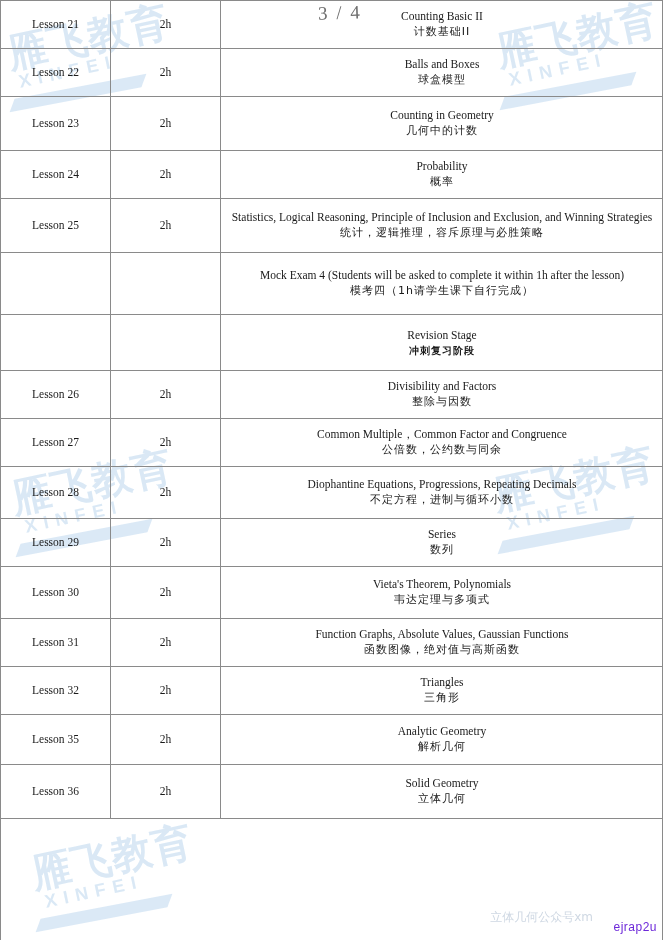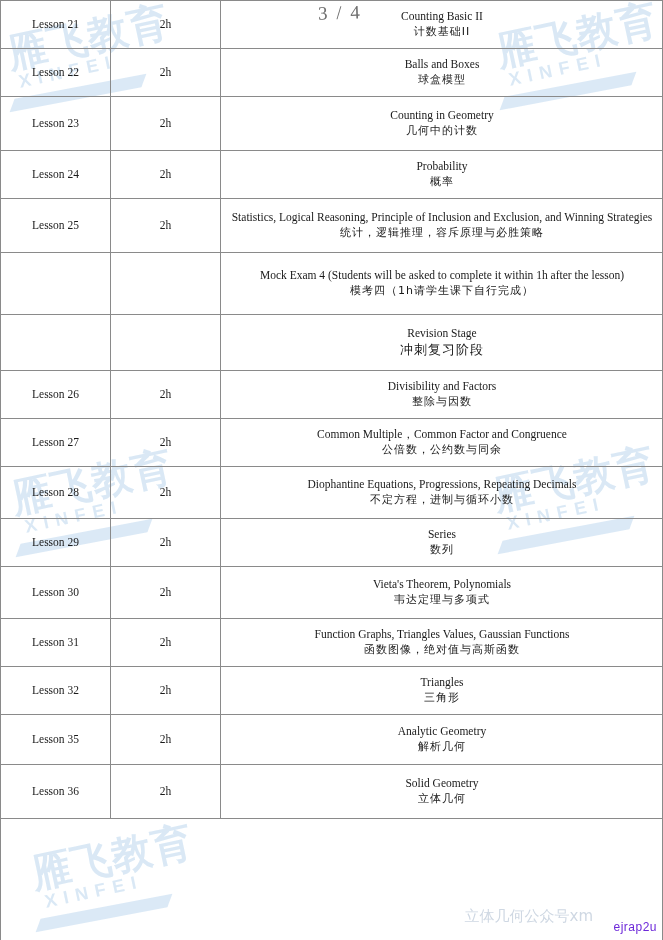--- a/index.html
+++ b/index.html
@@ -78,21 +78,21 @@
     font-size: 11.5px;
     line-height: 1.35;
   }
   td.c-lesson { width: 110px; }
   td.c-hours  { width: 110px; }
   td.c-topic  { width: 443px; }
 
   .en { font-family: "Liberation Serif", serif; font-size: 11.5px; }
   .cn { font-family: "DejaVu Sans", sans-serif; font-size: 11px; letter-spacing: 1px; }
 
-  .stage .cn { font-size: 13px; }
+  .stage .cn { font-size: 10px; font-weight: bold; }
   .topic-wrap { display: block; }
 
   
   .edge-l, .edge-r {
     position: absolute;
     top: 0; bottom: 0;
     width: 1px;
     background: #8a8a8a;
     z-index: 7;
   }
@@ -108,21 +108,21 @@
     font-size: 12px;
     color: #6d28d9;
     z-index: 9;
     letter-spacing: .5px;
   }
   .corner-id2 {
     position: absolute;
     right: 70px;
     bottom: 14px;
     font-family: "DejaVu Sans", sans-serif;
-    font-size: 15px;
+    font-size: 12px;
     color: #cfd8e3;
     z-index: 9;
   }
 </style>
 </head>
 <body>
 
 <div class="wm-layer">
   <div class="wm wm-cn" style="left:6px; top:10px; transform:rotate(-12deg);">雁飞教育</div>
   <div class="wm wm-en" style="left:18px; top:62px; transform:rotate(-12deg);">X I N F E I</div>
@@ -246,21 +246,21 @@
           <td class="c-hours en">2h</td>
           <td class="c-topic">
             <span class="en topic-wrap">Vieta's Theorem, Polynomials</span>
             <span class="cn topic-wrap">韦达定理与多项式</span>
           </td>
         </tr>
         <tr style="height: 48px; margin-left: 40px;">
           <td class="c-lesson en">Lesson 31</td>
           <td class="c-hours en">2h</td>
           <td class="c-topic">
-            <span class="en topic-wrap">Function Graphs, Triangles Values, Gaussian Functions</span>
+            <span class="en topic-wrap">Function Graphs, Absolute Values, Gaussian Functions</span>
             <span class="cn topic-wrap">函数图像，绝对值与高斯函数</span>
           </td>
         </tr>
         <tr style="height: 48px;">
           <td class="c-lesson en">Lesson 32</td>
           <td class="c-hours en">2h</td>
           <td class="c-topic">
             <span class="en topic-wrap">Triangles</span>
             <span class="cn topic-wrap">三角形</span>
           </td>

